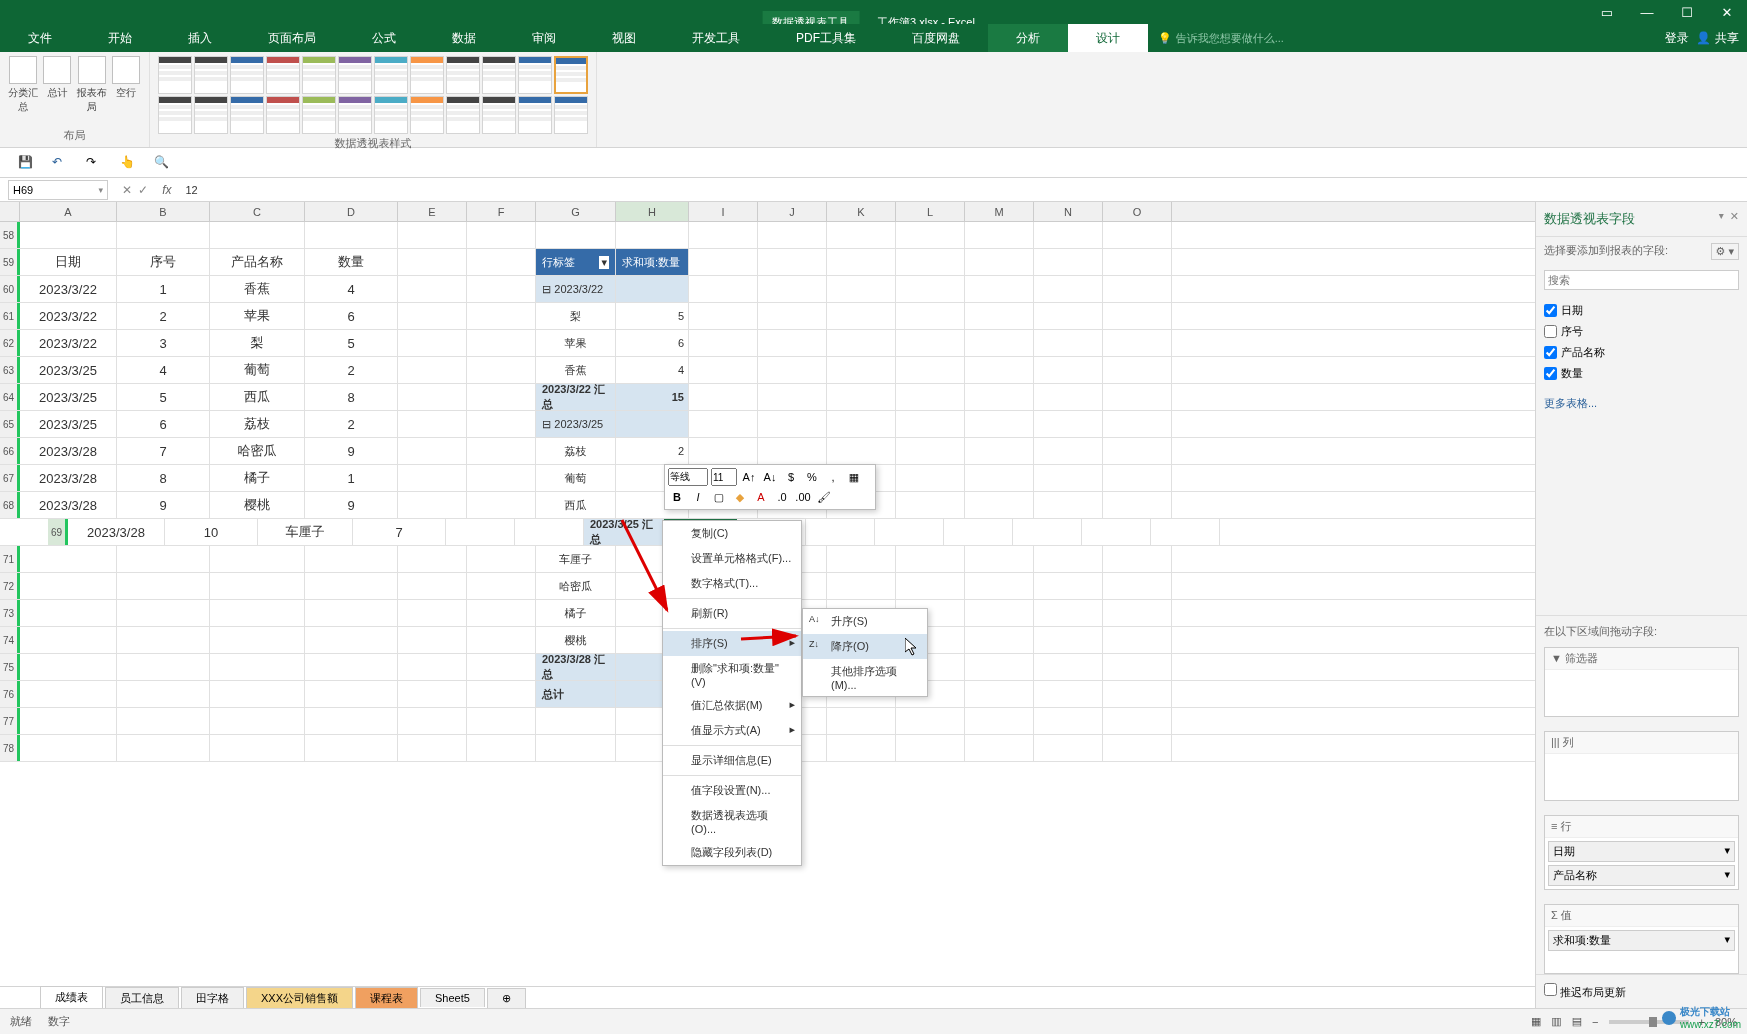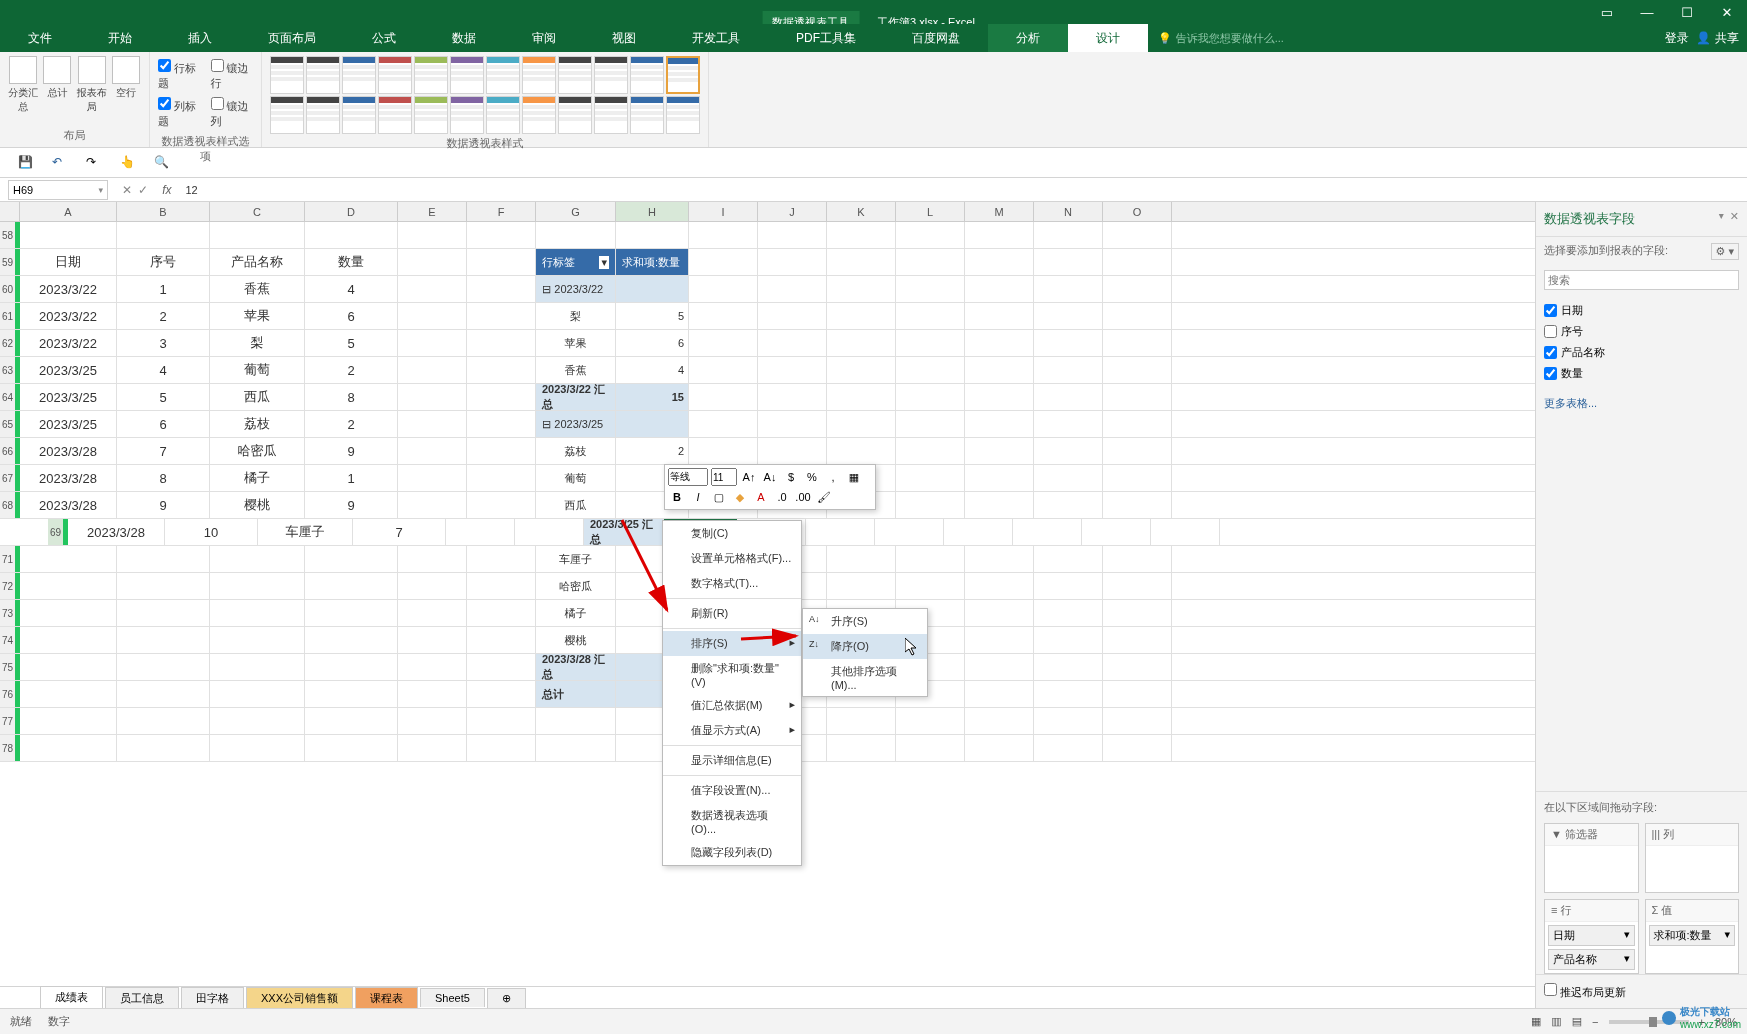--- a/index.html
+++ b/index.html
@@ -51,42 +51,42 @@
 .formula-content { flex: 1; padding-left: 6px; font-size: 11px; color: #333; }
 
 
 .sheet-frame { position: absolute; top: 202px; left: 0; right: 212px; bottom: 26px; overflow: hidden; background: #fff; }
 .colhdr-row { display: flex; height: 20px; background: #f0f0f0; border-bottom: 1px solid #ccc; }
 .corner { width: 20px; border-right: 1px solid #ccc; background: #f0f0f0; }
 .colhdr { border-right: 1px solid #ccc; text-align: center; font-size: 11px; color: #555; line-height: 20px; }
 .colhdr.selcol { background: #d8e8d8; }
 .grid-body { position: relative; }
 .row { display: flex; height: 27px; border-bottom: 1px solid #e0e0e0; }
-.rowhdr { width: 20px; background: #f0f0f0; border-right: 5px solid #22c55e; text-align: center; font-size: 10px; color: #555; line-height: 27px; }
+.rowhdr { width: 20px; background: #f0f0f0; border-right: 3px solid #22c55e; text-align: center; font-size: 10px; color: #555; line-height: 27px; }
 .rowhdr.selrow { background: #d8e8d8; margin-left: 48px; }
 .cell { border-right: 1px solid #e0e0e0; padding: 0 4px; display: flex; align-items: center; justify-content: center; font-size: 13px; color: #333; }
 .cell.right { justify-content: flex-end; font-size: 11px; }
 .pvt-header { background: #356ba8; color: #fff; font-size: 11px; justify-content: space-between; padding: 0 6px; }
 .pvt-rowlabel-date { background: #d6e4f0; font-size: 11px; justify-content: flex-start; padding-left: 6px; }
 .pvt-subtotal { background: #d6e4f0; font-size: 11px; font-weight: bold; justify-content: flex-start; padding-left: 6px; }
 .pvt-item { font-size: 11px; justify-content: center; }
 .pvt-grandtotal { background: #d6e4f0; font-weight: bold; font-size: 11px; justify-content: flex-start; padding-left: 6px; }
 .selected-cell { outline: 2px solid #217346; outline-offset: -2px; }
 
 
 .fieldlist { position: absolute; top: 202px; right: 0; width: 212px; bottom: 26px; background: #f3f3f3; border-left: 1px solid #d4d4d4; display: flex; flex-direction: column; font-size: 11px; }
 .fl-title { padding: 8px; font-size: 13px; color: #217346; border-bottom: 1px solid #ddd; display: flex; justify-content: space-between; }
 .fl-sub { padding: 6px 8px; color: #666; display: flex; justify-content: space-between; align-items: flex-start; }
 .fl-search { margin: 4px 8px; }
 .fl-search input { width: 100%; padding: 3px; border: 1px solid #ccc; font-size: 11px; }
 .fl-fields { padding: 6px 8px; }
 .fl-field { padding: 3px 0; display: flex; align-items: center; gap: 4px; }
 .fl-more { padding: 6px 8px; color: #2a6099; cursor: pointer; }
 .fl-areas-label { padding: 8px; border-top: 1px solid #ddd; color: #666; }
-.fl-areas { display: grid; grid-template-columns: 1fr 1fr; gap: 6px; padding: 0 8px; }
+.fl-areas { display: grid; grid-template-columns: 1fr; gap: 14px; padding: 0 8px; }
 .fl-area { border: 1px solid #ccc; background: #fff; min-height: 70px; }
 .fl-area-hdr { padding: 3px 6px; color: #666; border-bottom: 1px solid #eee; background: #f8f8f8; }
 .fl-area-item { margin: 3px; padding: 2px 4px; background: #f0f0f0; border: 1px solid #ccc; display: flex; justify-content: space-between; font-size: 11px; }
 .fl-defer { padding: 8px; border-top: 1px solid #ddd; }
 
 
 .sheet-tabs { position: absolute; bottom: 26px; left: 0; right: 212px; height: 22px; background: #fff; border-top: 1px solid #d4d4d4; display: flex; align-items: center; padding-left: 40px; }
 .sheet-tab { padding: 3px 14px; border: 1px solid #ccc; border-bottom: none; margin-right: 2px; font-size: 11px; cursor: pointer; background: #f0f0f0; }
 .sheet-tab.active { background: #fff; border-bottom: 2px solid #217346; }
 .sheet-tab.color-yellow { background: #f4d58a; }
@@ -175,33 +175,20 @@
       <div class="layout-btn">
           <div class="icbox"></div>
           <div>报表布局</div>
         </div>
       <div class="layout-btn">
           <div class="icbox"></div>
           <div>空行</div>
         </div>
     </div>
     <div class="ribbon-group-label">布局</div>
-  </div>
-  <div class="ribbon-group options-group">
-    <div>
-      <div class="checkbox-row">
-        <label><input type="checkbox" checked="" style=""><span>行标题</span></label>
-        <label><input type="checkbox" style=""><span>镶边行</span></label>
-      </div>
-      <div class="checkbox-row">
-        <label><input type="checkbox" checked="" style=""><span>列标题</span></label>
-        <label><input type="checkbox" style=""><span>镶边列</span></label>
-      </div>
-    </div>
-    <div class="ribbon-group-label">数据透视表样式选项</div>
   </div>
   <div class="ribbon-group styles-group">
     <div class="style-gallery" id="style-gallery">
         <div class="style-thumb">
           <div class="bar" style="background:#444"></div>
           <div style="height:4px;background:#eee;margin-top:2px"></div>
           <div style="height:4px;background:#eee;margin-top:2px"></div>
           <div style="height:4px;background:#eee;margin-top:2px"></div>
         </div>
         <div class="style-thumb">

